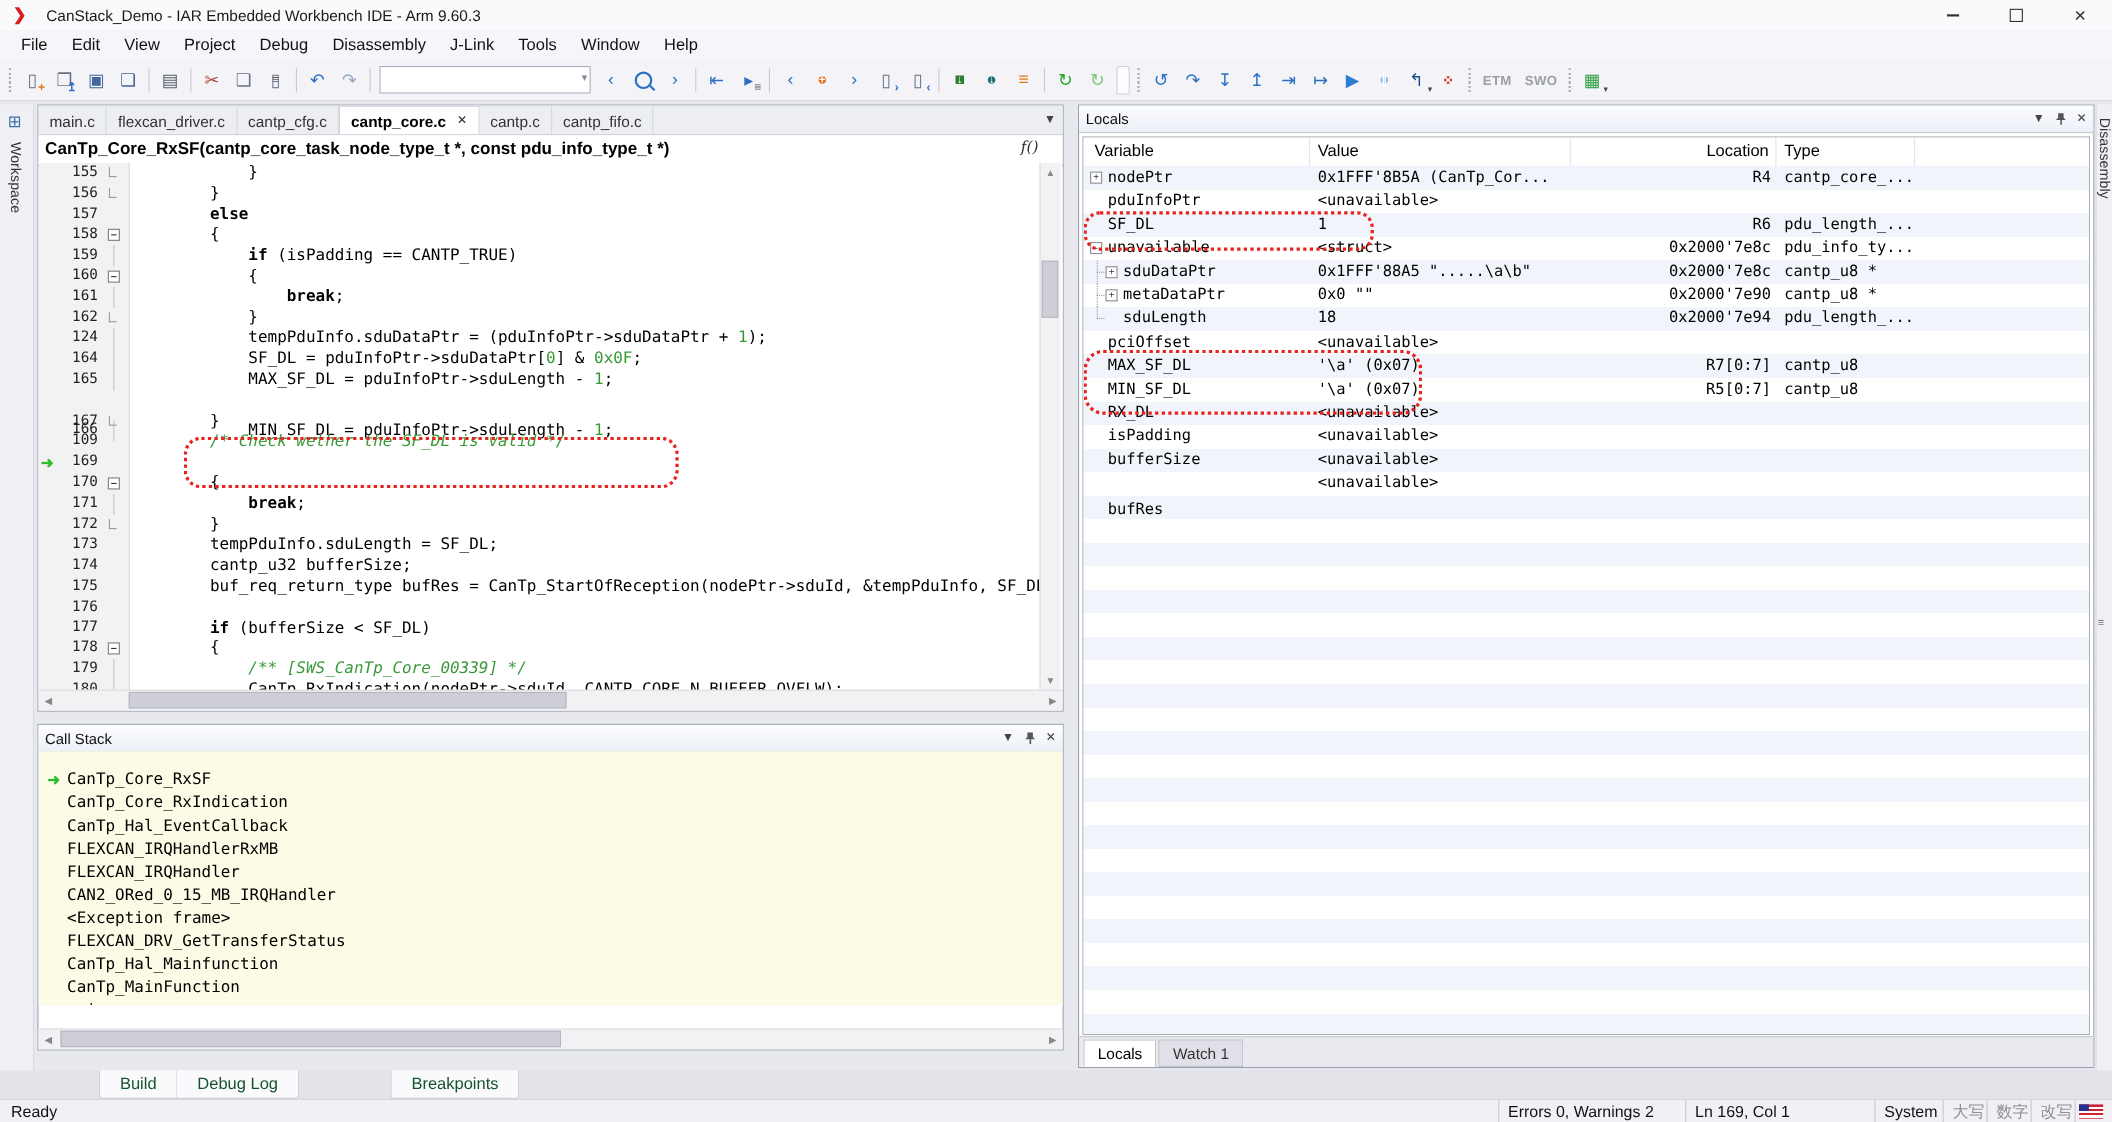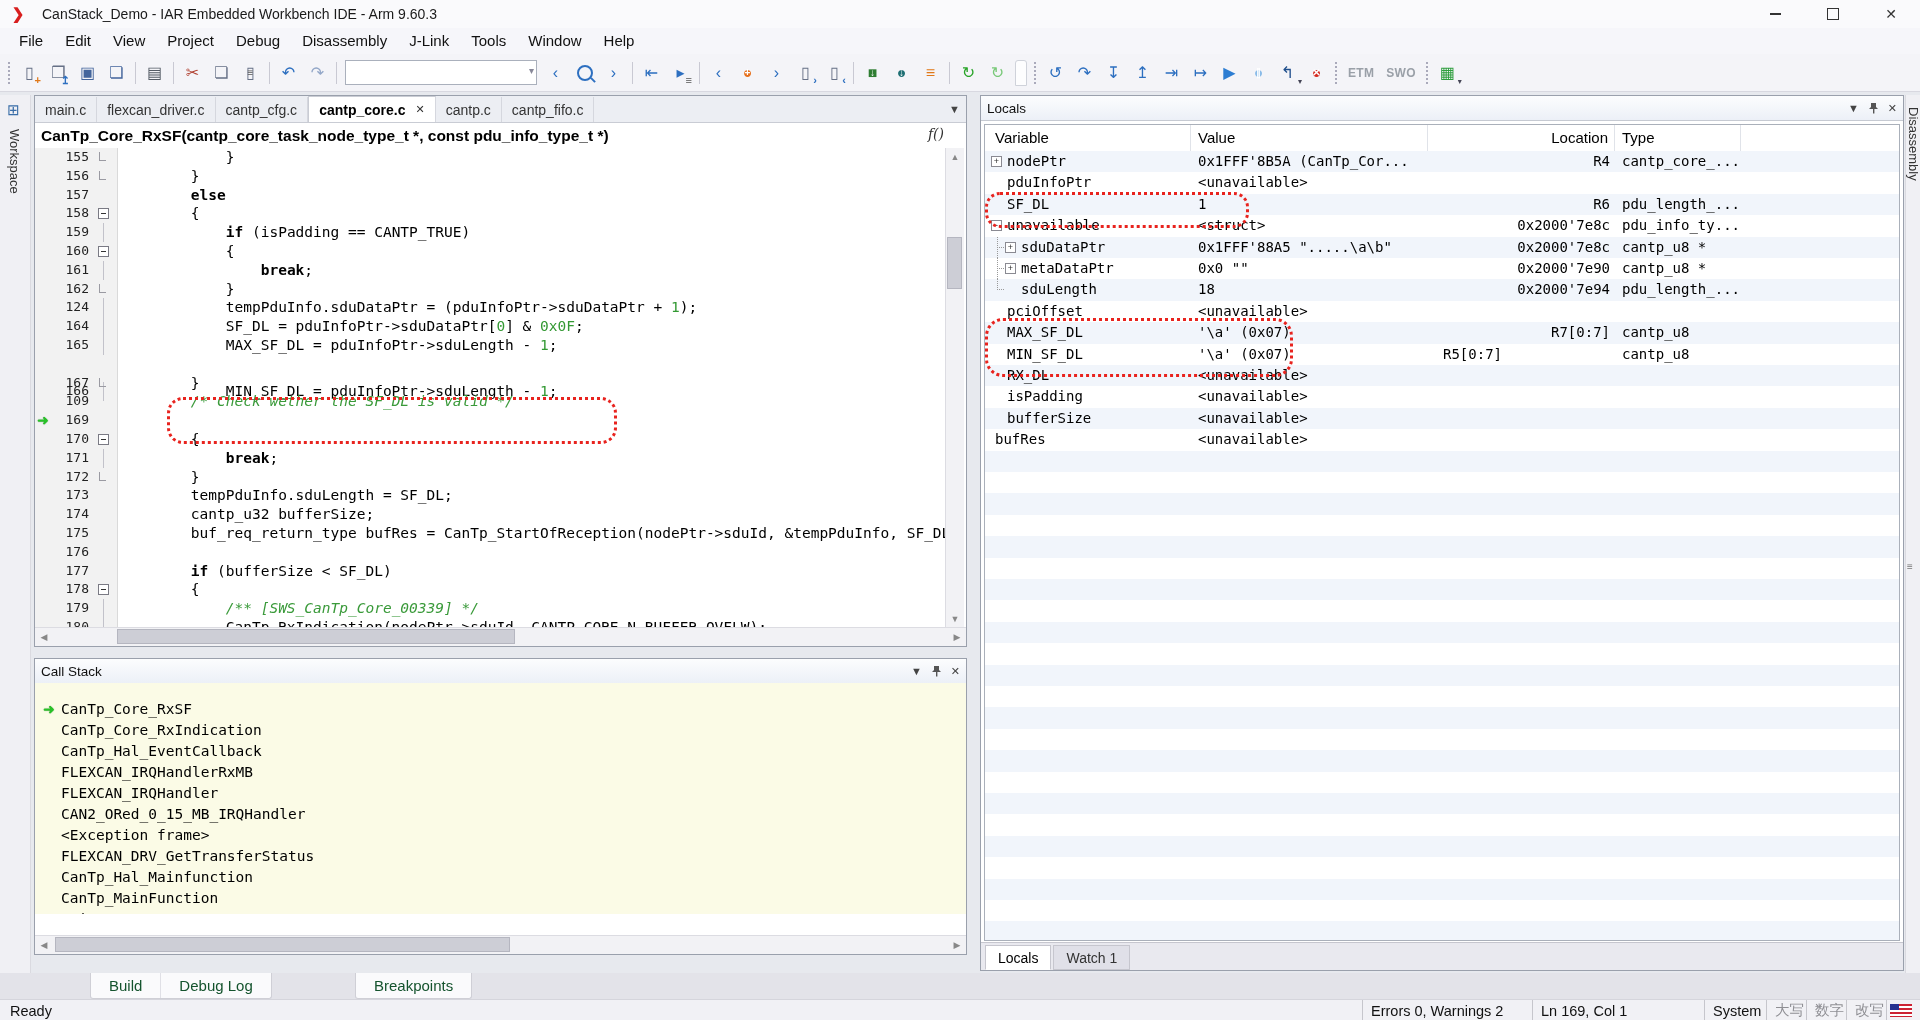--- a/index.html
+++ b/index.html
@@ -631,37 +631,37 @@
           </div>
           <div class="lrow" style="top: 171.2px;">
             <span class="lcell" style="left: 22px;">MAX_SF_DL</span>
             <span class="lcell" style="left: 213px;">'\a' (0x07)</span>
             <span class="lcell" style="left: 442px; width: 183px; text-align: right;">R7[0:7]</span>
             <span class="lcell" style="left: 637px;">cantp_u8</span>
           </div>
           <div class="lrow" style="top: 192.6px;">
             <span class="lcell" style="left: 22px;">MIN_SF_DL</span>
             <span class="lcell" style="left: 213px;">'\a' (0x07)</span>
-            <span class="lcell" style="left: 458px; width: 183px; text-align: left;">R5[0:7]</span>
+            <span class="lcell" style="left: 442px; width: 183px; text-align: right;">R5[0:7]</span>
             <span class="lcell" style="left: 637px;">cantp_u8</span>
           </div>
           <div class="lrow" style="top: 214px;">
             <span class="lcell" style="left: 22px;">RX_DL</span>
             <span class="lcell" style="left: 213px;">&lt;unavailable&gt;</span>
           </div>
           <div class="lrow" style="top: 235.4px;">
             <span class="lcell" style="left: 22px;">isPadding</span>
             <span class="lcell" style="left: 213px;">&lt;unavailable&gt;</span>
           </div>
           <div class="lrow" style="top: 256.8px;">
             <span class="lcell" style="left: 22px;">bufferSize</span>
             <span class="lcell" style="left: 213px;">&lt;unavailable&gt;</span>
           </div>
           <div class="lrow" style="top: 278.2px;">
-            <span class="lcell" style="left: 10px;">bufRes</span>
+            <span class="lcell" style="left: 22px; margin-top: 24px;">bufRes</span>
             <span class="lcell" style="left: 213px;">&lt;unavailable&gt;</span>
           </div>
         </div>
       </div>
     <div class="ring" style="left:4px;top:96px;width:258px;height:30px;border-radius:15px;"></div>
     <div class="ring" style="left:4px;top:222px;width:302px;height:53px;border-radius:18px;"></div>
     <div class="ltabs" id="ltabs">
         <div class="ltab active">Locals</div>
         <div class="ltab">Watch 1</div>
       </div>

